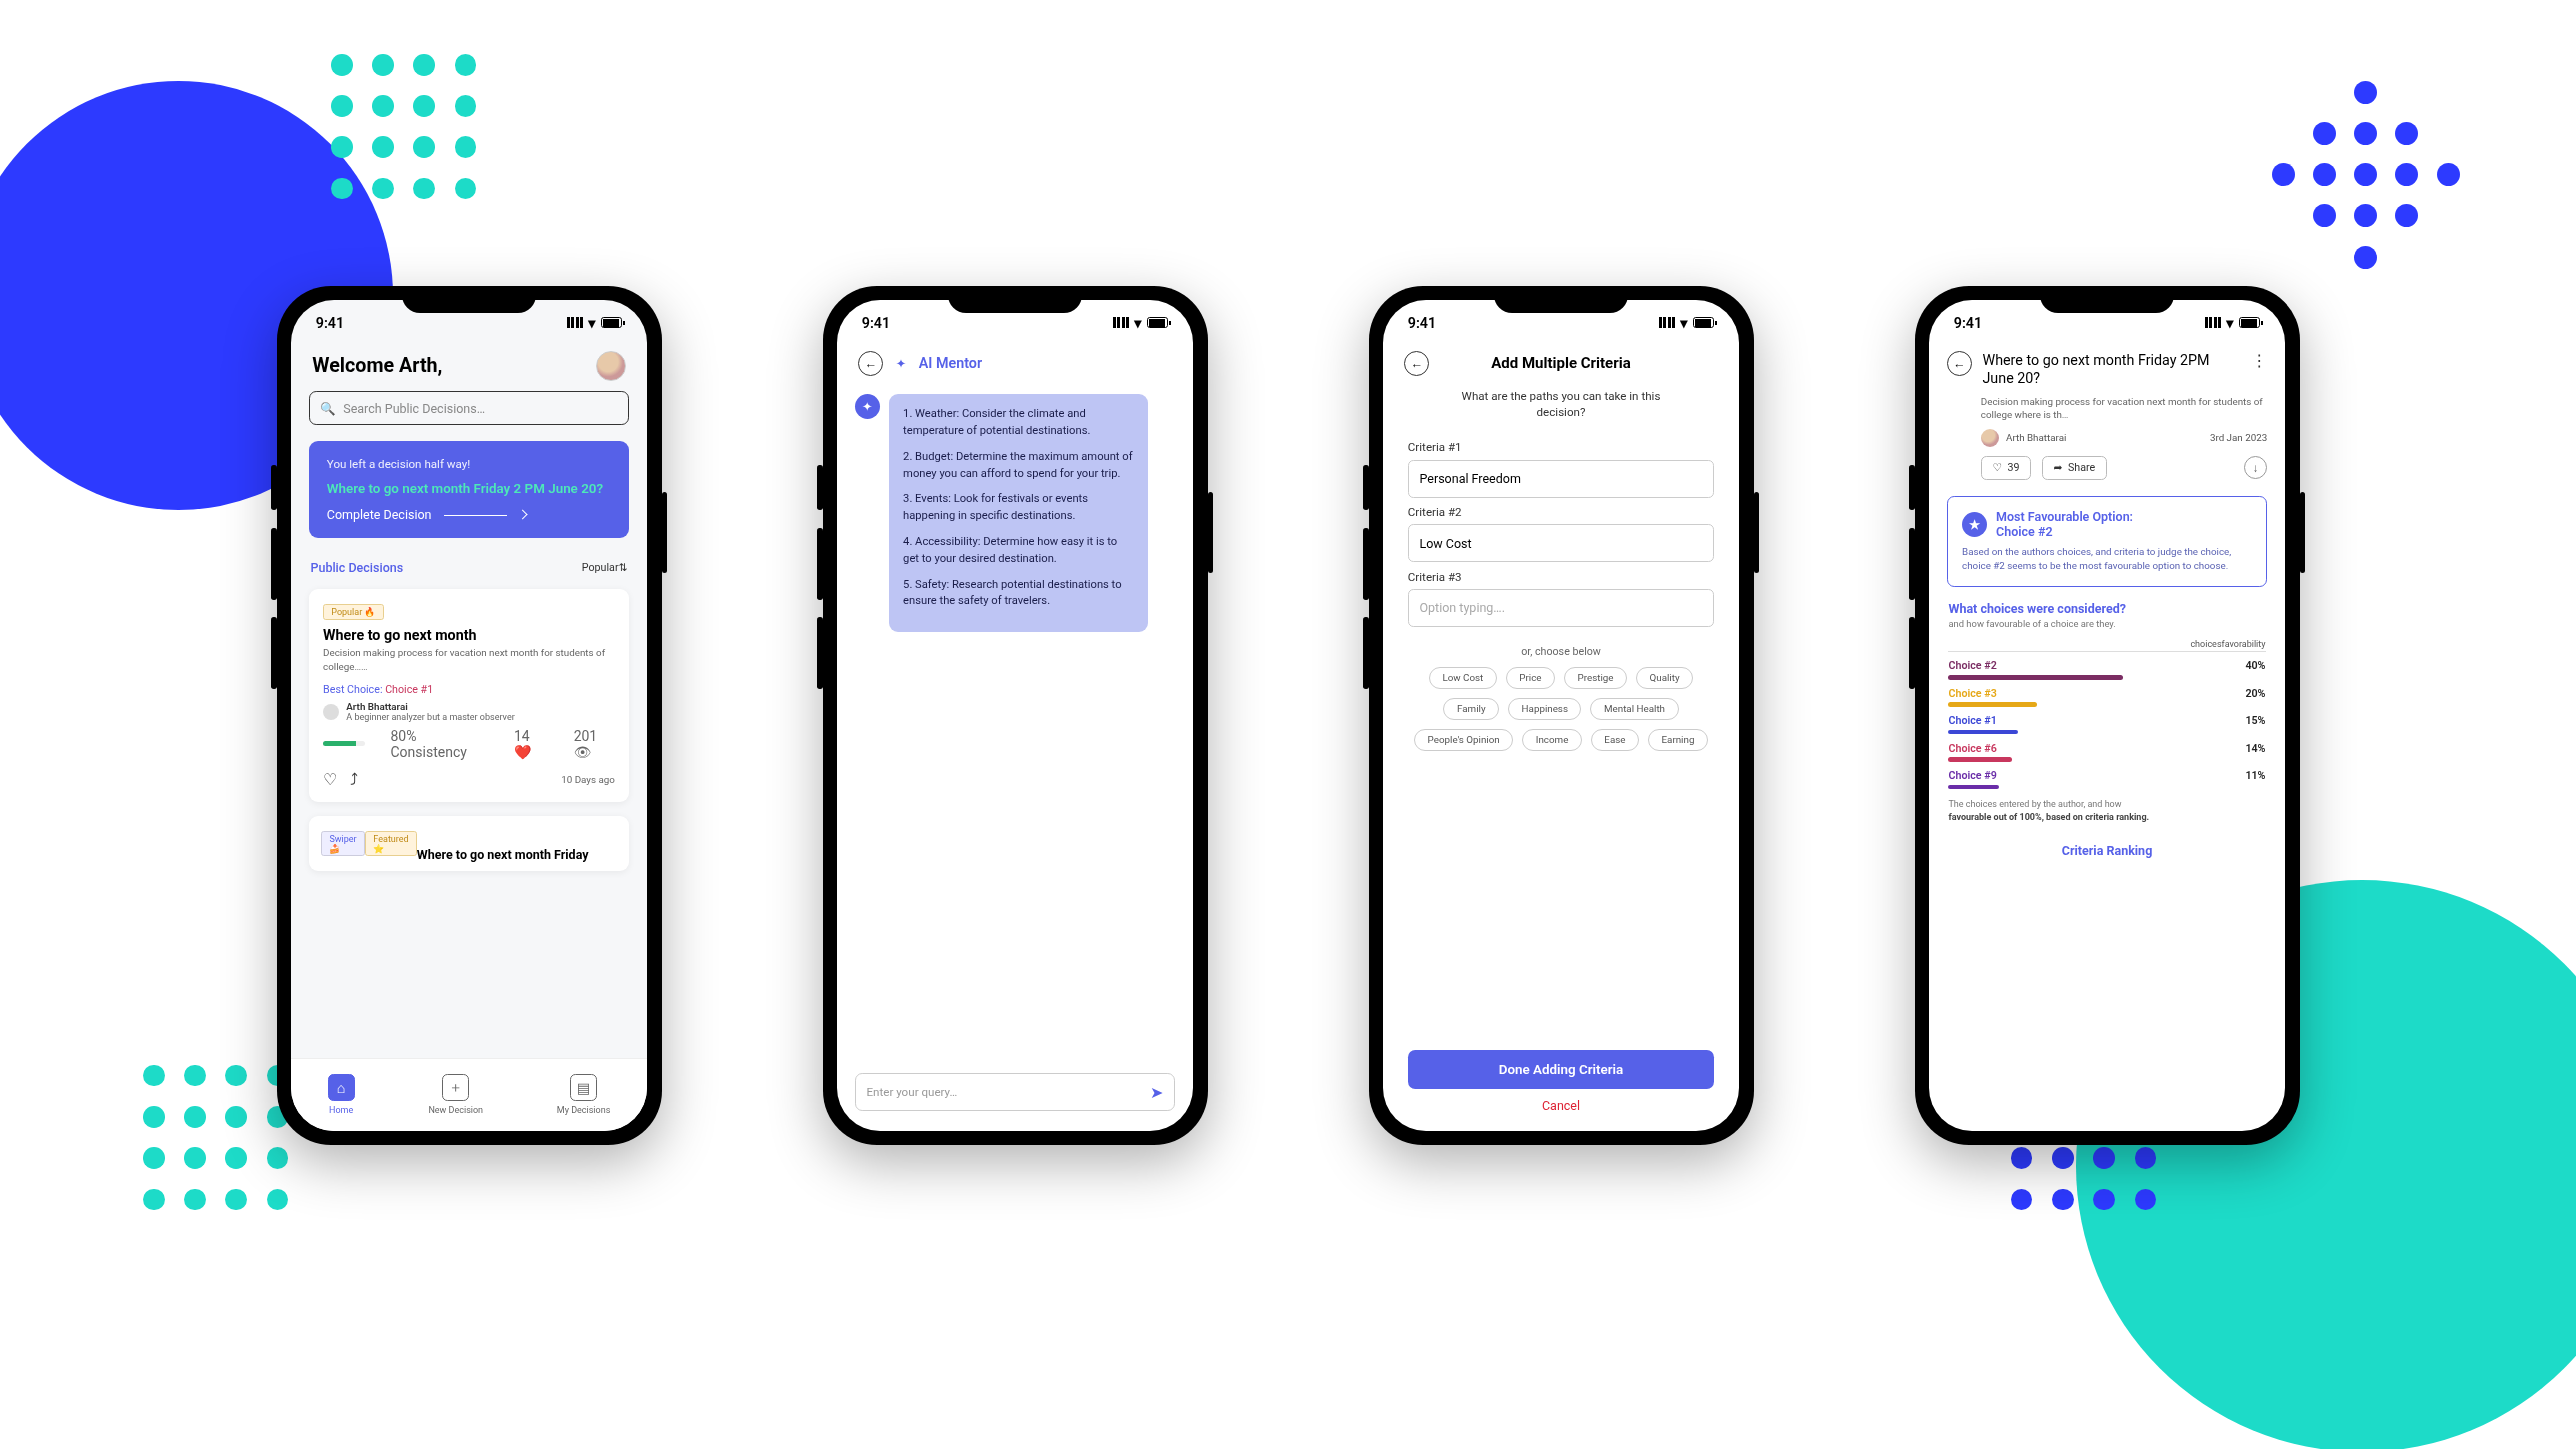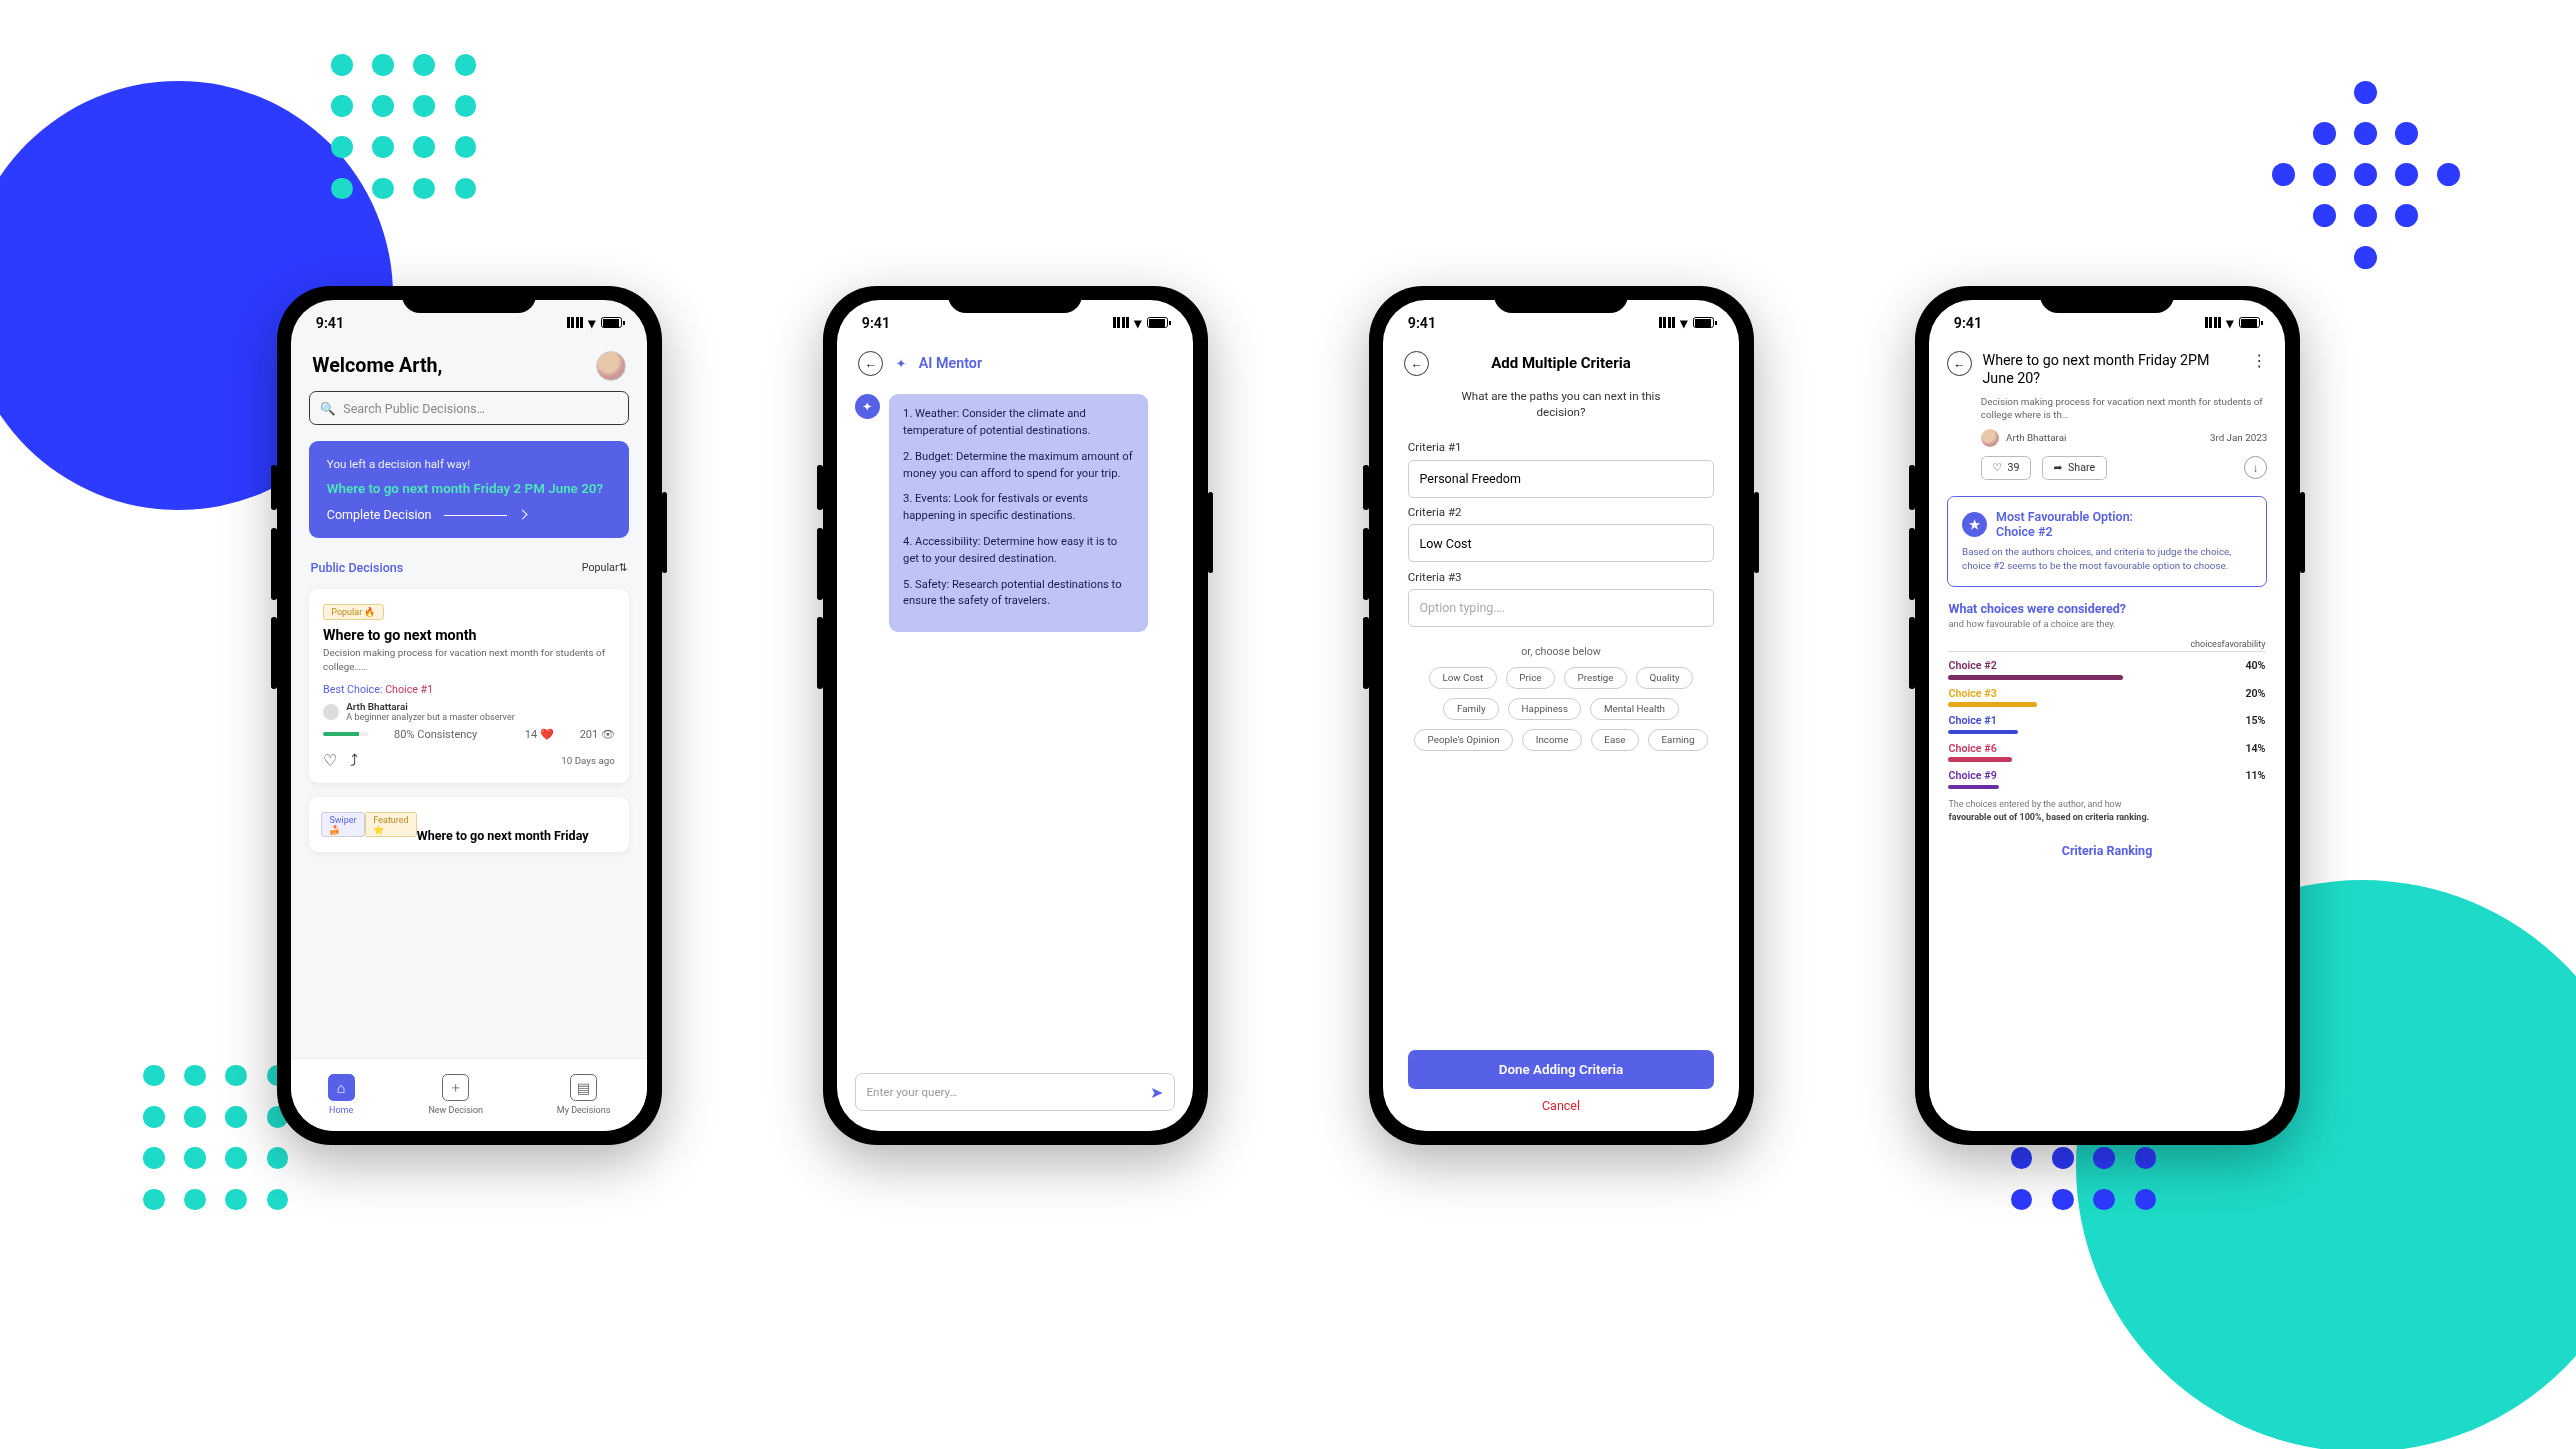--- a/index.html
+++ b/index.html
@@ -53,21 +53,21 @@
   .badge.pop{background:#fff3dc;color:#c08b18;border:0.9px solid #e8cf8f;}
   .badge.swipe{background:#eef;color:#5661e8;border:0.9px solid #ccd;}
   .badge.feat{background:#fff3dc;color:#c08b18;border:0.9px solid #e8cf8f;}
   .card1 h3{font-size:14.3px;font-weight:700;margin:7.2px 0 3.6px;}
   .card1 .desc{font-size:9.8px;color:#666;line-height:1.4;}
   .card1 .best{font-size:10.7px;margin:9px 0 5.4px;}
   .card1 .best b{color:#5661e8;font-weight:400;}
   .card1 .best span{color:#c8375e;}
   .auth-row{display:flex;align-items:center;gap:7.2px;font-size:9px;color:#666;margin:1.8px 0 5.4px;}
   .auth-av{width:16px;height:16px;border-radius:50%;background:#ddd;}
-  .stat-row{display:flex;align-items:center;gap:26px;font-size:11px;color:#666;margin-top:3.6px;}
+  .stat-row{display:flex;align-items:center;gap:26px;font-size:14px;color:#666;margin-top:3.6px;}
   .pbar{width:45px;height:4.5px;background:#eee;border-radius:2.7px;overflow:hidden;}
   .pbar::before{content:"";display:block;width:80%;height:100%;background:#2ab06b;}
   .act-row{display:flex;justify-content:space-between;align-items:center;margin-top:10.7px;font-size:9.8px;color:#666;}
   .act-row .icons{display:flex;gap:12.5px;font-size:16px;color:#333;}
   .card2{margin:5.4px 18px 0;background:#fff;border-radius:9px;padding:9px 12.5px;box-shadow:0 1.8px 7.2px rgba(0,0,0,.06);display:flex;justify-content:space-between;align-items:center;}
   .card2 h3{font-size:12.5px;font-weight:700;margin-top:22px;width:100%;}
   .tabbar{margin-top:auto;height:73px;background:#fff;border-top:0.9px solid #eee;display:flex;justify-content:space-around;align-items:center;}
   .tab{display:flex;flex-direction:column;align-items:center;gap:3.6px;font-size:9px;color:#666;}
   .tab.active{color:#5661e8;}
   .tab .tico{width:27px;height:27px;border:1.3px solid currentColor;border-radius:5.4px;display:flex;align-items:center;justify-content:center;font-size:14.3px;}
@@ -349,21 +349,21 @@
               <span>▾</span>
               <div class="batt"></div>
             </div>
         </div>
         <div class="topnav">
           <div class="iconbtn">
               <span>←</span>
             </div>
           <span class="title3">Add Multiple Criteria</span>
         </div>
-        <div class="sub">What are the paths you can next in this decision?</div>
+        <div class="sub">What are the paths you can take in this decision?</div>
         <div class="form">
           <div class="flabel">Criteria #1</div>
           <div class="finput">
               <span>Personal Freedom</span>
             </div>
           <div class="flabel">Criteria #2</div>
           <div class="finput">
               <span>Low Cost</span>
             </div>
           <div class="flabel">Criteria #3</div>

